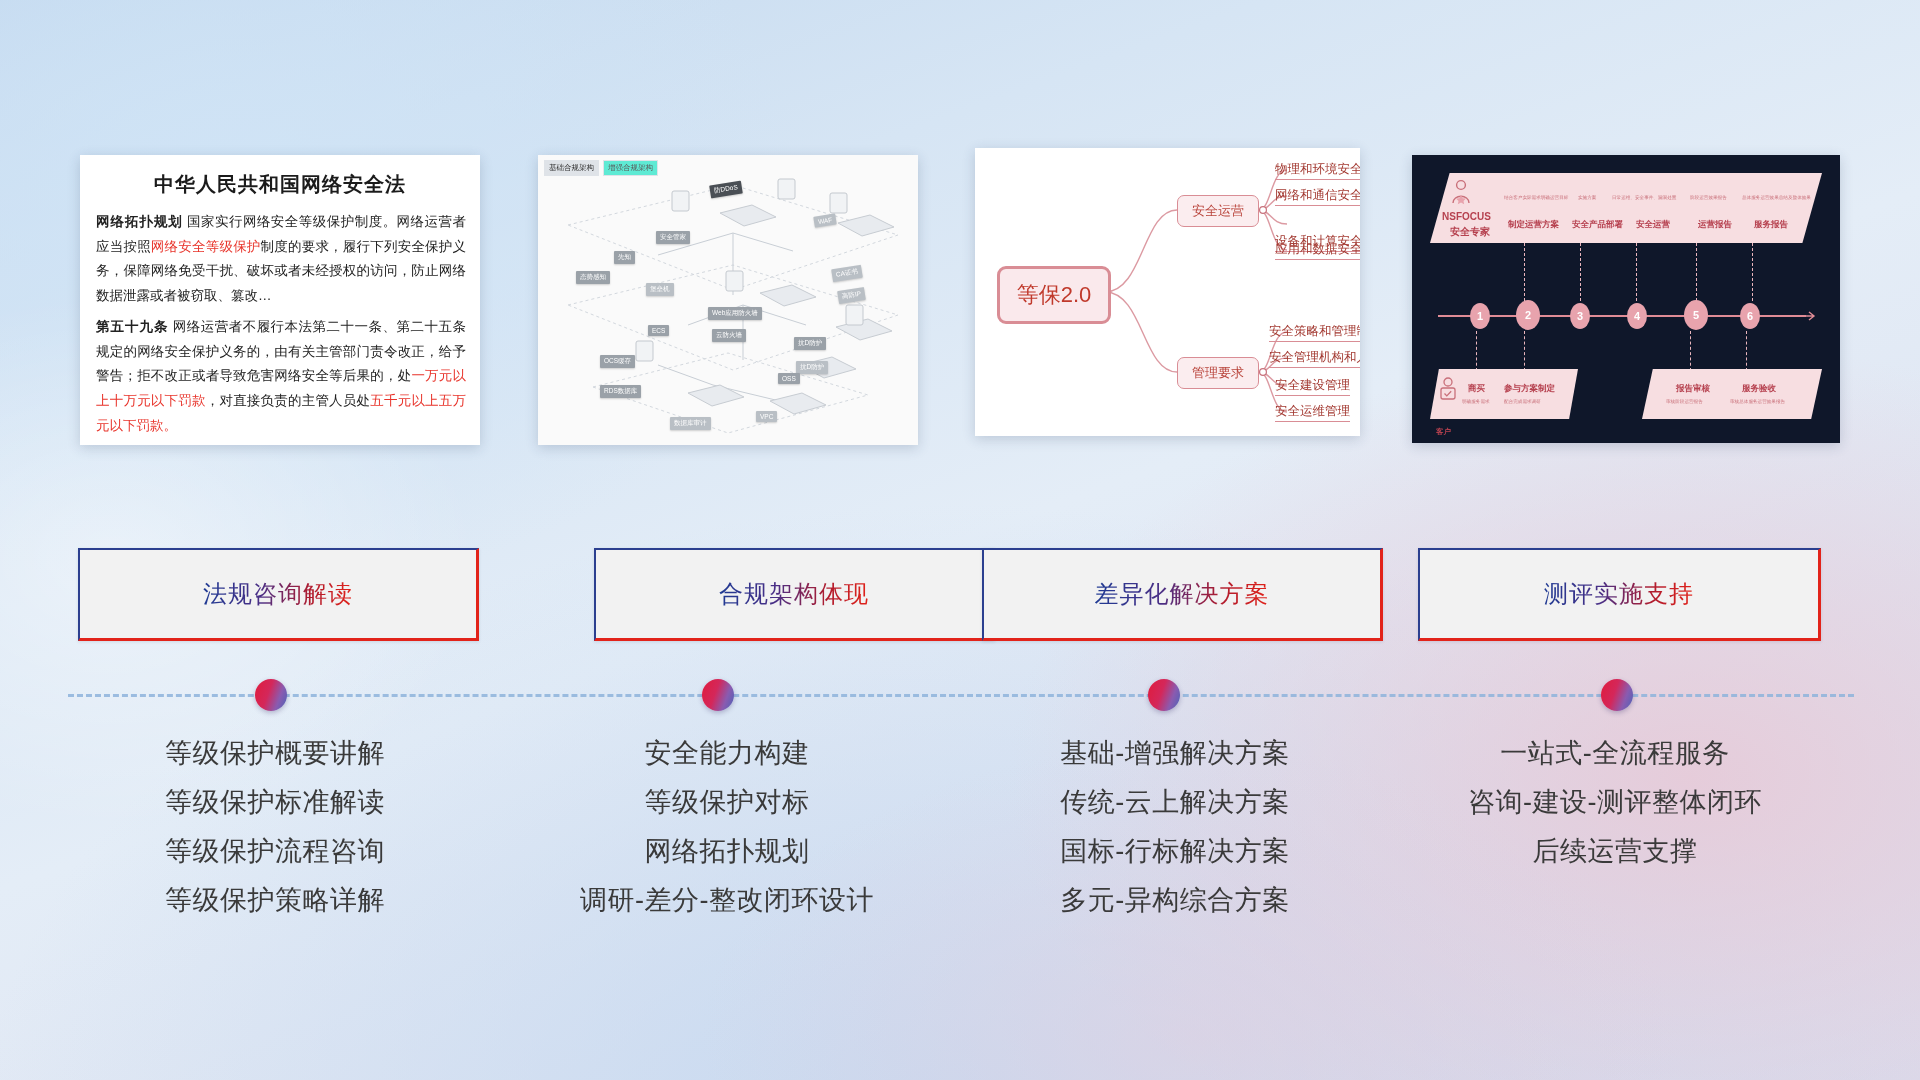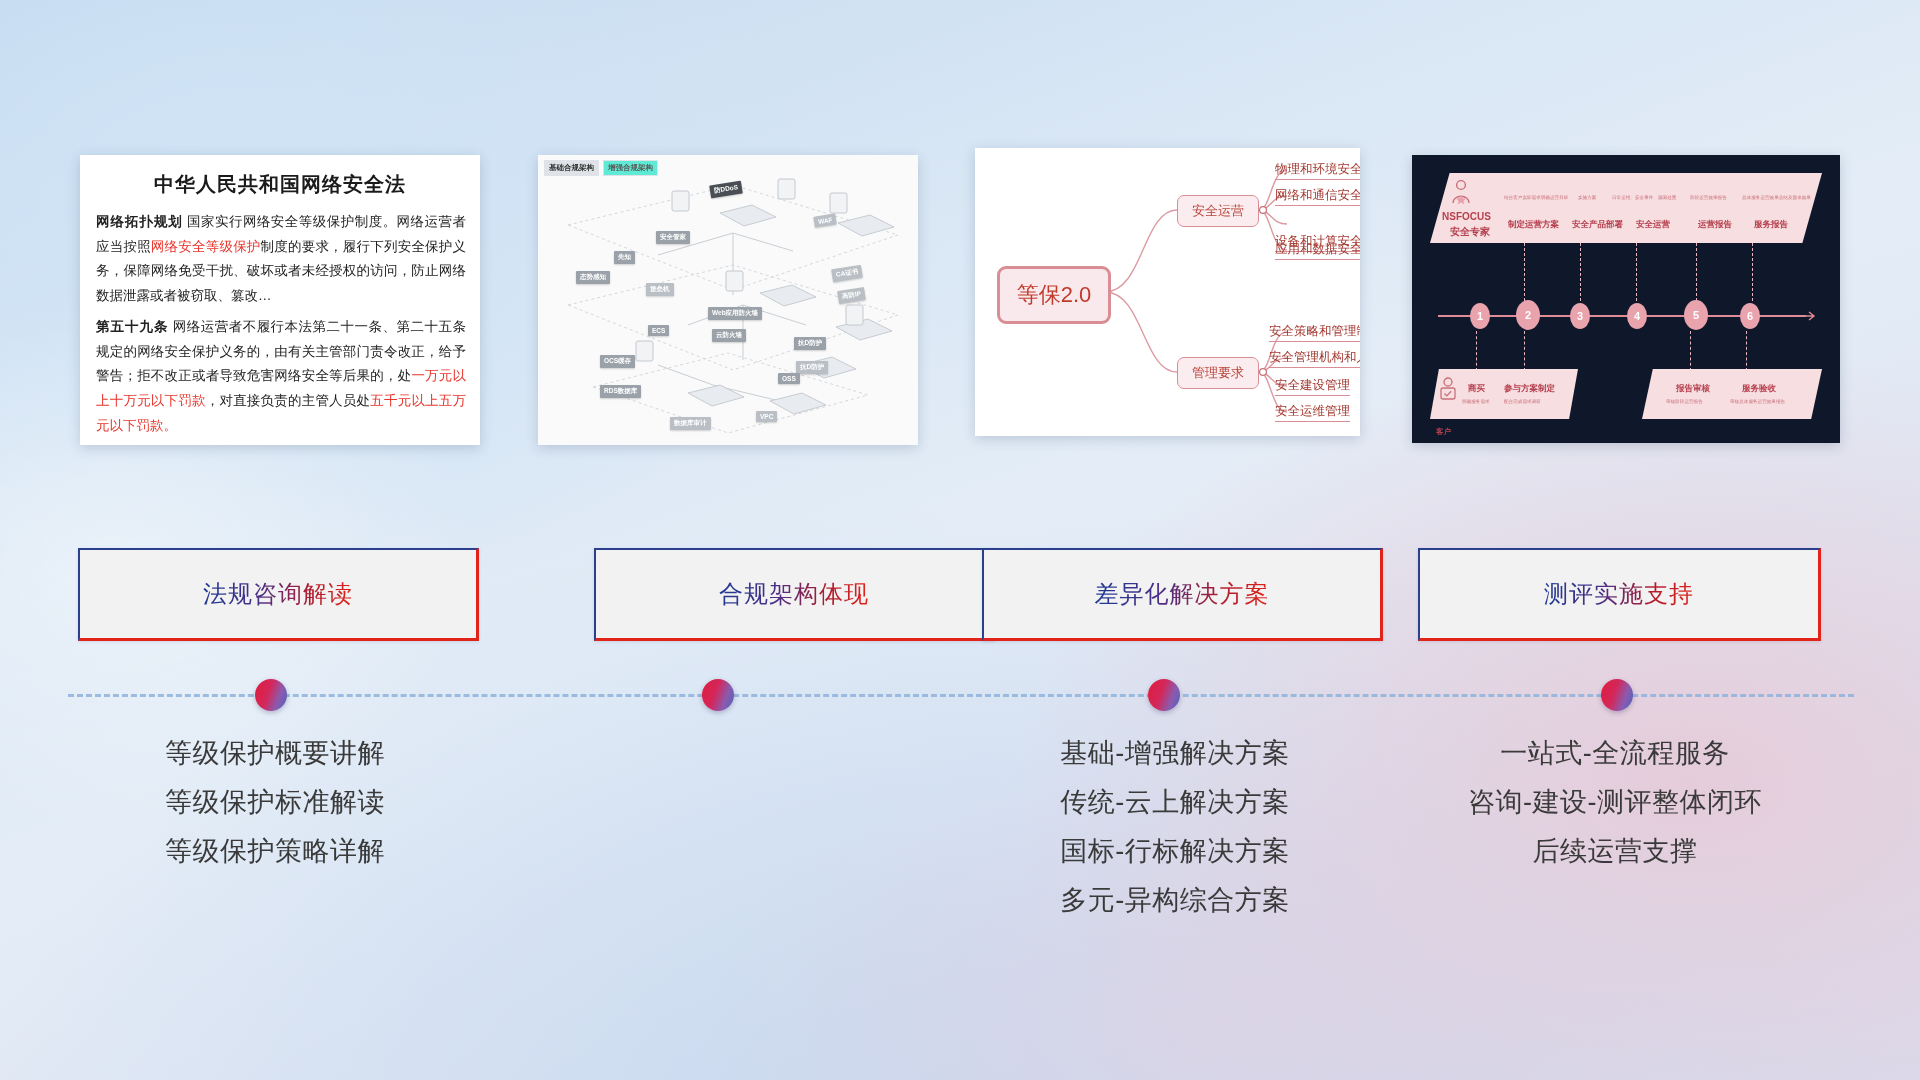--- a/index.html
+++ b/index.html
@@ -26,21 +26,21 @@
   .stage{position:absolute;inset:0;}
 
   
   .cards{position:absolute;left:0;top:0;width:1920px;height:460px;}
   .card{
     position:absolute;background:#fff;
     box-shadow:0 3px 12px rgba(40,60,95,0.20);
     overflow:hidden;
   }
   #card1{left:80px;top:155px;width:400px;height:290px;}
-  #card2{left:538px;top:155px;width:380px;height:290px;font-weight:bold;}
+  #card2{left:538px;top:155px;width:380px;height:290px;}
   #card3{left:975px;top:148px;width:385px;height:288px;}
   #card4{left:1412px;top:155px;width:428px;height:288px;}
 
   
   .law-title{
     text-align:center;font-weight:bold;font-size:20px;color:#1b1b1b;
     margin:16px 0 12px 0;letter-spacing:1px;
   }
   .law-body{padding:0 14px 0 16px;font-size:13.5px;line-height:1.82;color:#222;text-align:justify;}
   .law-body p{margin:0 0 7px 0;}
@@ -355,21 +355,28 @@
 
   <div class="tl-line"></div>
   <div class="tl-dot" id="dot1"></div>
   <div class="tl-dot" id="dot2"></div>
   <div class="tl-dot" id="dot3"></div>
   <div class="tl-dot" id="dot4"></div>
 
   <div class="col" id="col1">
     <div class="item">等级保护概要讲解</div>
     <div class="item">等级保护标准解读</div>
+    <div class="item">等级保护流程咨询</div>
     <div class="item">等级保护策略详解</div>
+  </div>
+  <div class="col" id="col2">
+    <div class="item">安全能力构建</div>
+    <div class="item">等级保护对标</div>
+    <div class="item">网络拓扑规划</div>
+    <div class="item">调研-差分-整改闭环设计</div>
   </div>
   <div class="col" id="col3">
     <div class="item">基础-增强解决方案</div>
     <div class="item">传统-云上解决方案</div>
     <div class="item">国标-行标解决方案</div>
     <div class="item">多元-异构综合方案</div>
   </div>
   <div class="col" id="col4">
     <div class="item">一站式-全流程服务</div>
     <div class="item">咨询-建设-测评整体闭环</div>

